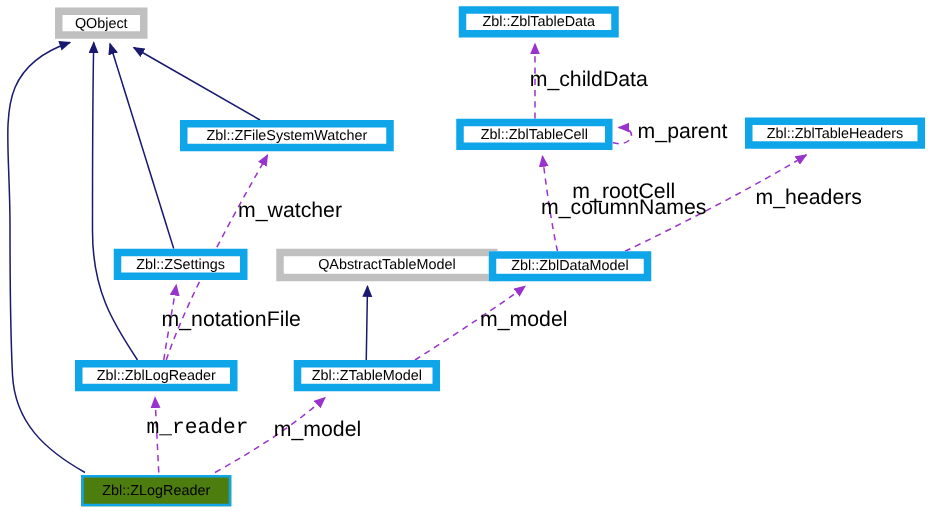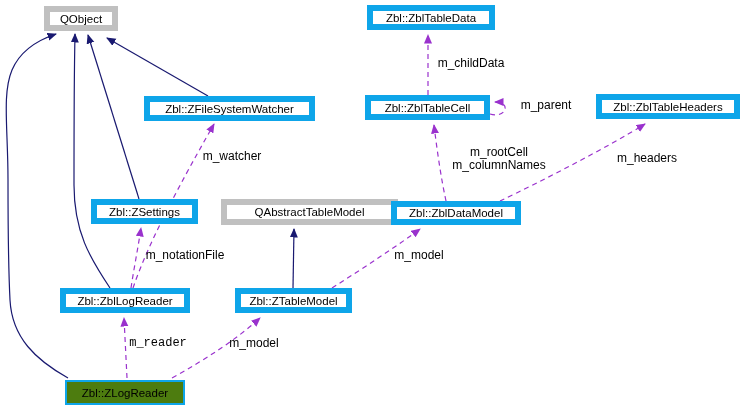--- a/index.html
+++ b/index.html
@@ -11,41 +11,41 @@
   .node {
     position:absolute; box-sizing:border-box;
     background:#ffffff; border:6px solid #0ea5e9;
     display:flex; align-items:center; justify-content:center;
     font-size:11.5px; color:#000000; white-space:nowrap;
   }
   .node.external { border-color:#c0c0c0; }
   .node.focus { background:#4d7c0f; border-width:2px; }
   .elabel {
     position:absolute; transform:translate(-50%,-50%);
-    font-size:12px; color:#000000; white-space:nowrap; text-align:center;
+    font-size:17px; color:#000000; white-space:nowrap; text-align:center;
     line-height:13px;
   }
   
   #n-qobject            { left:44px;  top:6px;   width:74px;  height:25px; }
   #n-zbltabledata       { left:367px; top:5px;   width:128px; height:25px; }
   #n-zfilesystemwatcher { left:144px; top:96px;  width:171px; height:25px; }
   #n-zbltablecell       { left:365px; top:95px;  width:125px; height:25px; }
   #n-zbltableheaders    { left:596px; top:94px;  width:144px; height:25px; }
   #n-zsettings          { left:91px;  top:199px; width:107px; height:25px; }
   #n-qabstracttablemodel{ left:221px; top:199px; width:177px; height:26px; }
   #n-zbldatamodel       { left:391px; top:201px; width:130px; height:24px; }
   #n-zbllogreader       { left:60px;  top:288px; width:130px; height:25px; }
   #n-ztablemodel        { left:235px; top:288px; width:117px; height:25px; }
   #n-zlogreader         { left:65px;  top:380px; width:120px; height:25px; }
   
   #l-childdata   { left:471px; top:63px;  }
   #l-parent      { left:546px; top:105px; }
   #l-rootcol     { left:499px; top:159px; }
   #l-headers     { left:647px; top:158px; }
-  #l-watcher     { left:232px; top:156px;text-align:center; }
+  #l-watcher     { left:232px; top:168px;text-align:center; }
   #l-notationfile{ left:185px; top:255px; }
   #l-reader      { left:158px; top:343px;font-family:Liberation Mono, monospace; }
   #l-model-left  { left:254px; top:343px; }
   #l-model-right { left:419px; top:255px; }
 </style>
 </head>
 <body>
 
 <div id="diagram">
 

